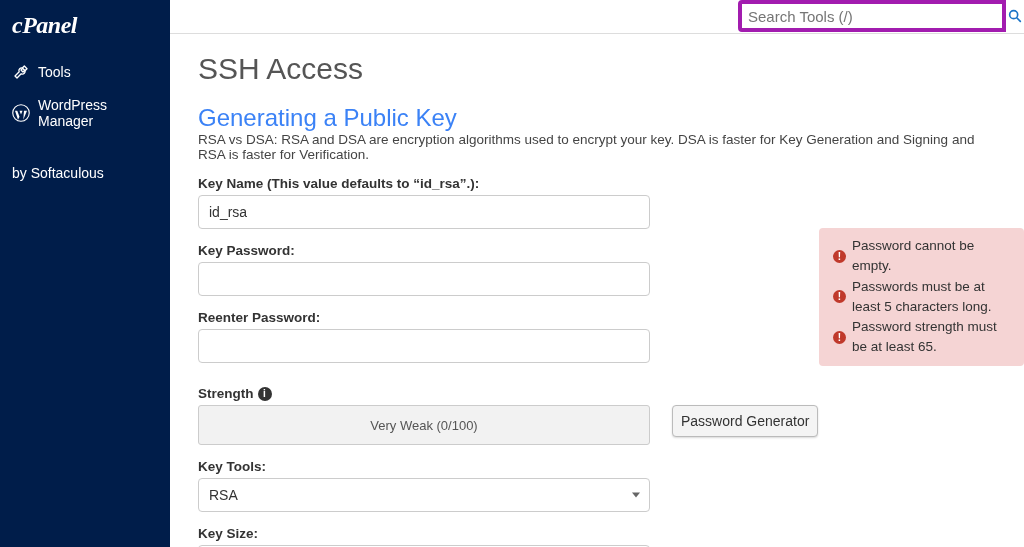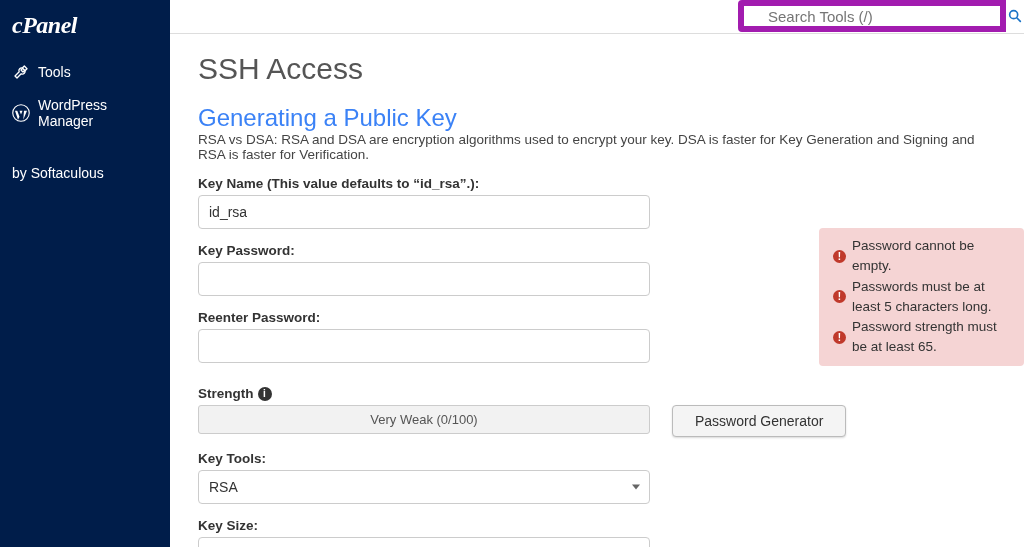--- a/index.html
+++ b/index.html
@@ -7,48 +7,48 @@
     .app { display: flex; min-height: 547px; width: 1024px; }
     .sidebar { width: 170px; background: #001d4a; color: #fff; flex-shrink: 0; padding: 12px 0 0 0; }
     .logo { padding: 0 12px 16px 12px; }
     .logo-text { font-family: Georgia, serif; font-style: italic; font-weight: bold; font-size: 24px; color: #fff; letter-spacing: -0.5px; }
     .logo-text .cp-c { font-style: italic; }
     .nav-item { display: flex; align-items: center; gap: 8px; padding: 8px 12px; cursor: pointer; font-size: 14px; }
     .nav-item .icon-slot { width: 18px; height: 18px; display: inline-flex; align-items: center; justify-content: center; }
     .nav-sub { padding: 2px 12px 8px 12px; font-size: 14px; margin-top: 26px; }
     .main-wrap { flex: 1; display: flex; flex-direction: column; position: relative; }
     .searchbar-row { display: flex; justify-content: flex-end; padding: 0 0 0 0; border-bottom: 1px solid #ddd; height: 34px; }
-    .search-input { width: 268px; height: 32px; border: 6px solid #a21caf; border-radius: 4px 0 0 4px; padding: 4px 24px; font-size: 15px; color: #555; outline: none; margin-top: 0; }
+    .search-input { width: 268px; height: 32px; border: 4px solid #a21caf; border-radius: 4px 0 0 4px; padding: 4px 6px; font-size: 15px; color: #555; outline: none; margin-top: 0; }
     .search-icon-btn { width: 18px; height: 32px; display: flex; align-items: center; justify-content: center; color: #1a73c7; }
     .content { padding: 18px 28px 24px 28px; }
     h1.page-title { font-size: 30px; font-weight: 300; color: #555; margin-bottom: 18px; }
     h2.subheading { font-size: 24px; font-weight: 400; color: #3b82f6; margin-bottom: 0; }
     .description { font-size: 13.5px; color: #444; margin-bottom: 14px; }
     .form-group { margin-bottom: 14px; }
     .form-label { font-weight: 600; font-size: 13.5px; color: #333; margin-bottom: 4px; display: block; }
     .text-input, .select-input {
       width: 452px; height: 34px; border: 1px solid #ccc; border-radius: 4px;
       padding: 6px 10px; font-size: 14px; background: #fff; color: #333;
     }
     .select-input { appearance: none; -webkit-appearance: none; background-image: none; padding-right: 26px; position: relative; }
     .select-wrap { position: relative; width: 452px; }
     .select-wrap::after {
       content: ""; position: absolute; right: 10px; top: 50%; transform: translateY(-50%);
       width: 0; height: 0; border-left: 4px solid transparent; border-right: 4px solid transparent; border-top: 5px solid #666;
       pointer-events: none;
     }
     .strength-row { display: flex; align-items: flex-start; gap: 22px; }
     .strength-bar {
-      width: 452px; height: 29px; border: 1px solid #ccc; border-radius: 3px;
+      width: 452px; height: 40px; border: 1px solid #ccc; border-radius: 3px;
       background: #f2f2f2; display: flex; align-items: center; justify-content: center;
       font-size: 13px; color: #555;
     }
     .btn-secondary {
       background: #f4f4f4; border: 1px solid #bbb; border-radius: 4px;
-      padding: 7px 22px; font-size: 14px; color: #333; cursor: pointer;
+      padding: 7px 8px; font-size: 14px; color: #333; cursor: pointer;
       box-shadow: 0 1px 2px rgba(0,0,0,0.15);
     }
     .error-box {
       position: absolute; left: 649px; top: 228px;
       background: #f5d4d4; border-radius: 4px; padding: 8px 14px 8px 14px;
       font-size: 13.5px; color: #333;
     }
     .error-item { display: flex; align-items: center; gap: 6px; line-height: 1.5; }
     .error-bullet {
       width: 13px; height: 13px; border-radius: 50%; background: #c0392b;

